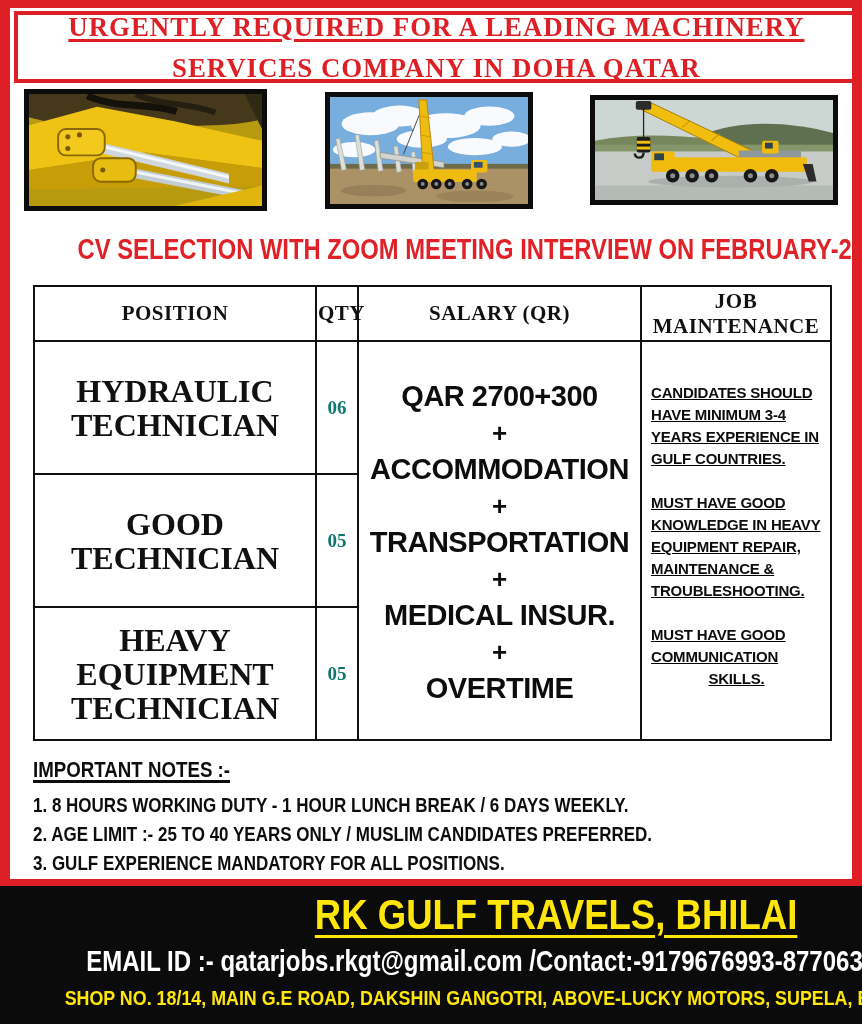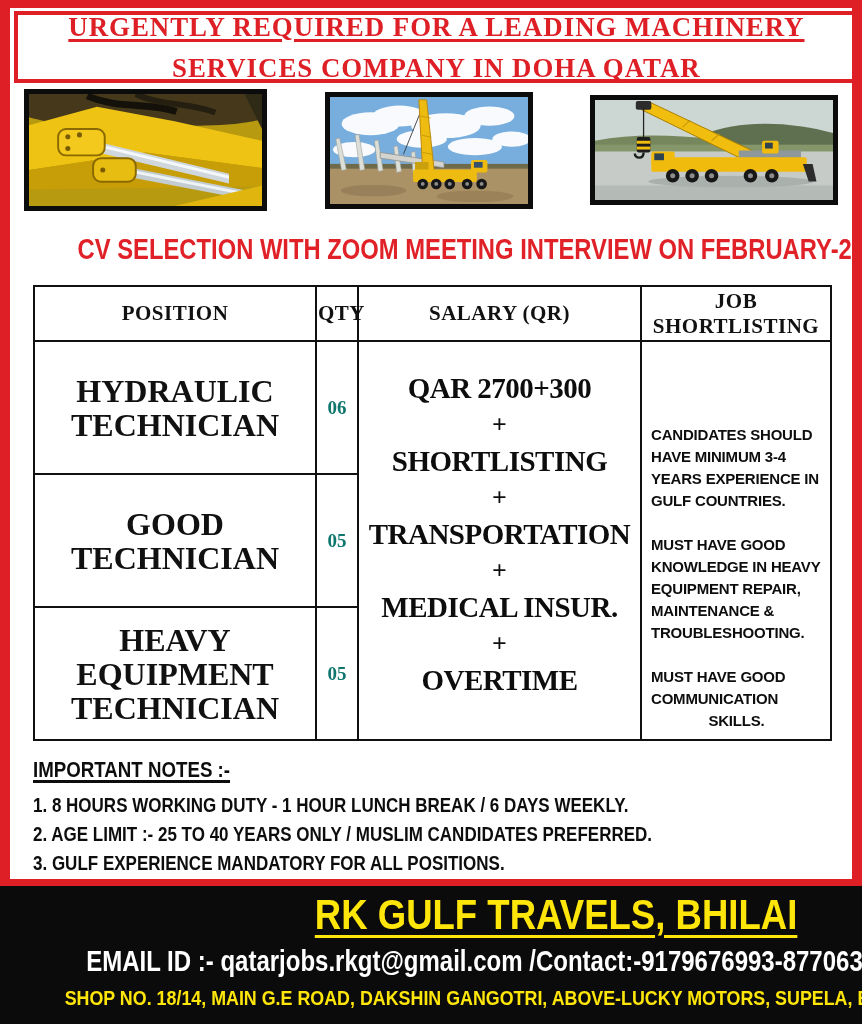--- a/index.html
+++ b/index.html
@@ -53,24 +53,24 @@
   }
   td.pos-cell {
     height:131px; text-align:center; vertical-align:middle;
     font-family:"Liberation Serif", serif; font-weight:bold; font-size:32px;
     line-height:34px; color:#111; padding:0 14px;
   }
   td.qty-cell {
     text-align:center; vertical-align:middle;
     font-family:"Liberation Serif", serif; font-weight:bold; font-size:19px; color:#0f766e;
   }
-  td.salary-cell { vertical-align:top; text-align:center; padding-top:28px;font-family:Liberation Serif, serif; }
+  td.salary-cell { vertical-align:top; text-align:center; padding-top:36px; }
   .sal-line { font-size:29px; font-weight:900; color:#0d0d0d; line-height:37px; letter-spacing:-0.5px; }
   .sal-plus { font-size:26px; font-weight:900; color:#0d0d0d; line-height:36px; }
-  td.jd-cell { vertical-align:top; padding:82px 8px 0 9px; }
+  td.jd-cell { vertical-align:top; padding:40px 8px 0 9px;text-decoration:underline; }
   .jd-para {
     font-size:15px; font-weight:900; color:#0d0d0d; line-height:22px;
     letter-spacing:-0.2px; margin:0 0 22px 0; text-align:left;
   }
   .jd-para.last { text-align-last:center; margin-bottom:0; }
   
   .notes-section { position:absolute; left:33px; top:757px; width:800px; z-index:2; }
   .notes-title {
     font-size:22px; font-weight:900; color:#0d0d0d; text-decoration:underline;
     text-decoration-thickness:2.5px; text-underline-offset:3px;
@@ -239,29 +239,29 @@
       <col style="width:282px">
         <col style="width:42px">
         <col style="width:283px">
         <col style="width:190px">
     </colgroup>
     <tbody>
         <tr>
       <th>POSITION</th>
       <th>QTY</th>
       <th>SALARY (QR)</th>
-      <th>JOB SHORTLISTING</th>
+      <th>JOB MAINTENANCE</th>
     </tr>
     <tr>
       <td class="pos-cell">HYDRAULIC TECHNICIAN</td>
       <td class="qty-cell">06</td>
       <td class="salary-cell" rowspan="3">
         <div class="sal-line">QAR 2700+300</div>
         <div class="sal-plus">+</div>
-        <div class="sal-line">SHORTLISTING</div>
+        <div class="sal-line">ACCOMMODATION</div>
         <div class="sal-plus">+</div>
         <div class="sal-line">TRANSPORTATION</div>
         <div class="sal-plus">+</div>
         <div class="sal-line">MEDICAL INSUR.</div>
         <div class="sal-plus">+</div>
         <div class="sal-line">OVERTIME</div>
       </td>
       <td class="jd-cell" rowspan="3">
         <div class="jd-para">CANDIDATES SHOULD HAVE MINIMUM 3-4 YEARS EXPERIENCE IN GULF COUNTRIES.</div>
         <div class="jd-para">MUST HAVE GOOD KNOWLEDGE IN HEAVY EQUIPMENT REPAIR, MAINTENANCE &amp; TROUBLESHOOTING.</div>

